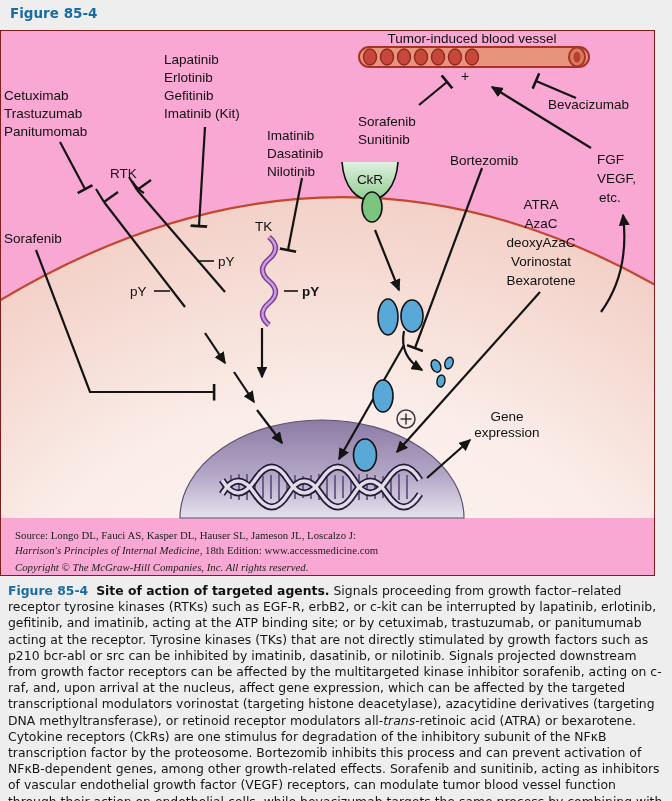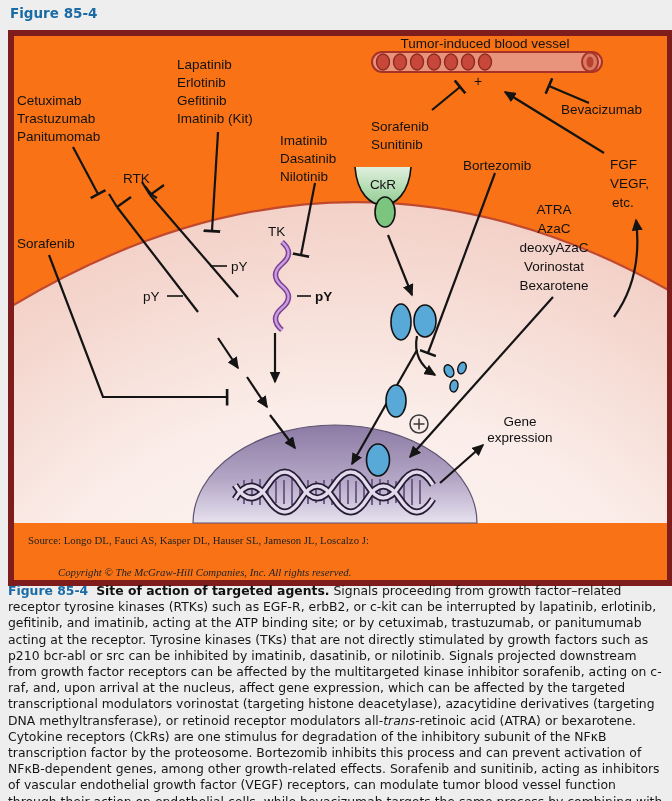--- a/index.html
+++ b/index.html
@@ -7,31 +7,31 @@
     width:672px;height:801px;position:relative;
     background:#efeeee;
     font-family:"DejaVu Sans",sans-serif;
     -webkit-font-smoothing:antialiased;
   }
   .fig-heading{
     position:absolute;left:10px;top:5px;
     font-size:13.5px;font-weight:bold;color:#1a6ba5;
   }
   .figbox{
-    position:absolute;left:8px;top:30px;width:653px;height:544px;
-    background:#f97316;border:6px solid #7f1d1d;
+    position:absolute;left:0;top:30px;width:653px;height:544px;
+    background:#f9a8d4;border:1px solid #7f1d1d;
   }
   .figbox svg{position:absolute;left:0;top:0;}
   .srcline{
     position:absolute;left:14px;font-size:10.8px;color:#222;white-space:nowrap;
     font-family:Liberation Serif, serif;
   }
   .src1{top:498px;}
   .src2{top:513px;}
-  .cpy{top:530px;font-style:italic;margin-left:30px;}
+  .cpy{top:530px;font-style:italic;}
   .it{font-style:italic;}
   .caption{
     position:absolute;left:8px;top:583px;width:656px;
     font-size:12.4px;line-height:16.2px;color:#161616;
     font-family:"DejaVu Sans",sans-serif;
     text-align:left;
   }
   .cap-fig{color:#1a6ba5;font-weight:bold;}
   .cap-title{font-weight:bold;color:#111;text-align:right;}
   svg text{
@@ -224,19 +224,20 @@
     <text x="540" y="197" text-anchor="middle">AzaC</text>
     <text x="540" y="216" text-anchor="middle">deoxyAzaC</text>
     <text x="540" y="235" text-anchor="middle">Vorinostat</text>
     <text x="540" y="254" text-anchor="middle">Bexarotene</text>
 
     <text x="506" y="390" text-anchor="middle">Gene</text>
     <text x="506" y="406" text-anchor="middle">expression</text>
   </svg>
 
   <div class="srcline src1">Source: Longo DL, Fauci AS, Kasper DL, Hauser SL, Jameson JL, Loscalzo J:</div>
+  <div class="srcline src2"><span class="it">Harrison's Principles of Internal Medicine</span><span>, 18th Edition: www.accessmedicine.com</span></div>
   <div class="srcline cpy">Copyright © The McGraw-Hill Companies, Inc. All rights reserved.</div>
 </div>
 
 <div class="caption">
   <span class="cap-fig">Figure 85-4</span>&nbsp;
   <span class="cap-title">Site of action of targeted agents.</span><span><span> Signals proceeding from growth factor–related receptor tyrosine kinases (RTKs) such as EGF-R, erbB2, or c-kit can be interrupted by lapatinib, erlotinib, gefitinib, and imatinib, acting at the ATP binding site; or by cetuximab, trastuzumab, or panitumumab acting at the receptor. Tyrosine kinases (TKs) that are not directly stimulated by growth factors such as p210 bcr-abl or src can be inhibited by imatinib, dasatinib, or nilotinib. Signals projected downstream from growth factor receptors can be affected by the multitargeted kinase inhibitor sorafenib, acting on c-raf, and, upon arrival at the nucleus, affect gene expression, which can be affected by the targeted transcriptional modulators vorinostat (targeting histone deacetylase), azacytidine derivatives (targeting DNA methyltransferase), or retinoid receptor modulators all-</span><span class="it">trans</span><span>-retinoic acid (ATRA) or bexarotene. Cytokine receptors (CkRs) are one stimulus for degradation of the inhibitory subunit of the NFκB transcription factor by the proteosome. Bortezomib inhibits this process and can prevent activation of NFκB-dependent genes, among other growth-related effects. Sorafenib and sunitinib, acting as inhibitors of vascular endothelial growth factor (VEGF) receptors, can modulate tumor blood vessel function through their action on endothelial cells, while bevacizumab targets the same process by combining with VEGF itself.</span></span>
 </div>
 
 </body></html>

